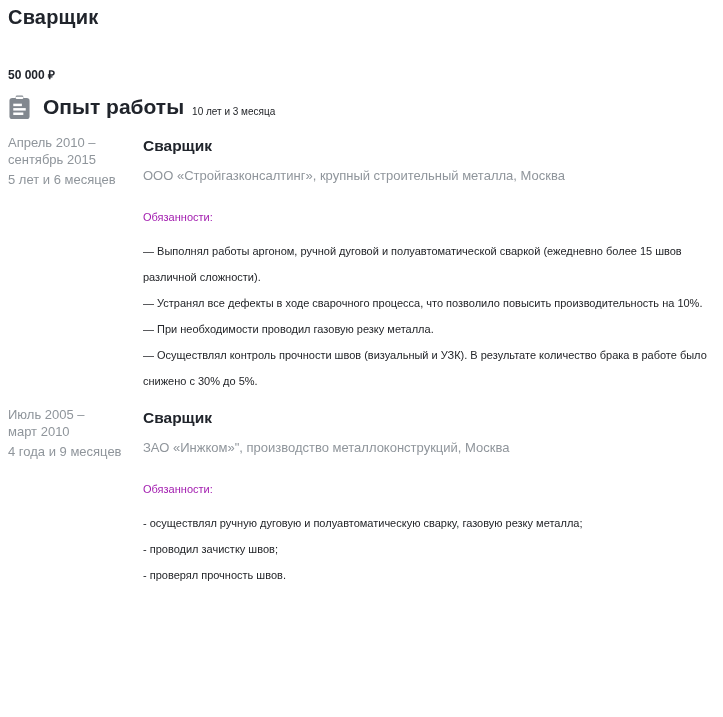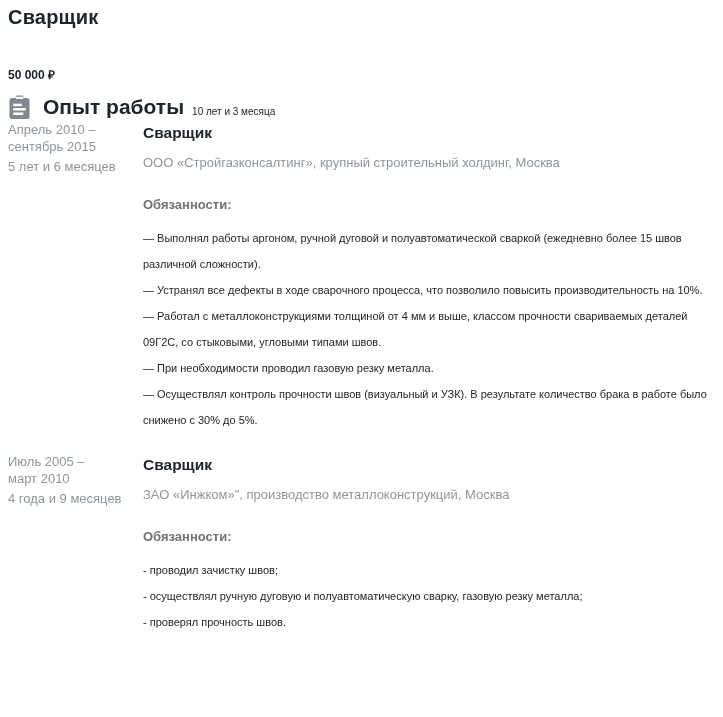--- a/index.html
+++ b/index.html
@@ -51,23 +51,23 @@
     margin-left: 8px;
     font-size: 10px;
     font-weight: 400;
     color: #232529;
     align-self: flex-end;
     padding-bottom: 3px;
   }
 
   .job {
     display: flex;
-    margin-top: 1px;
+    margin-top: 14px;
   }
-  .job + .job { margin-top: 20px; justify-content: center; }
+  .job + .job { margin-top: 12px; justify-content: center; }
 
   .job-left {
     width: 135px;
     flex: none;
     padding-right: 10px;
     color: #8f959b;
     font-size: 13px;
     line-height: 17px;
   }
   .job-period { white-space: pre-line; }
@@ -85,23 +85,23 @@
     line-height: 19px;
   }
   .job-company {
     margin-top: 13px;
     font-size: 13px;
     color: #8f959b;
     line-height: 16px;
   }
   .duties-label {
     margin-top: 24px;
-    font-size: 13px;
-    font-weight: 700;
-    color: #737373;
+    font-size: 11px;
+    font-weight: 400;
+    color: #a21caf;
     line-height: 19px;
   }
   .duties {
     margin-top: 11px;
     font-size: 11px;
     line-height: 26px;
     color: #232529;
   }
   .duty { }
 </style>
@@ -130,44 +130,43 @@
   </div>
 
   <div class="job">
     <div class="job-left">
       <div class="job-period">Апрель 2010 –
 сентябрь 2015</div>
       <div class="job-duration">5 лет и 6 месяцев</div>
     </div>
     <div class="job-right">
       <h3 class="job-position">Сварщик</h3>
-      <div class="job-company">ООО «Стройгазконсалтинг», крупный строительный холдинг, Москва</div>
+      <div class="job-company">ООО «Стройгазконсалтинг», крупный строительный металла, Москва</div>
       <div class="duties-label">Обязанности:</div>
       <div class="duties">
         <div class="duty">— Выполнял работы аргоном, ручной дуговой и полуавтоматической сваркой (ежедневно более 15 швов различной сложности).</div>
         <div class="duty">— Устранял все дефекты в ходе сварочного процесса, что позволило повысить производительность на 10%.</div>
-        <div class="duty">— Работал с металлоконструкциями толщиной от 4 мм и выше, классом прочности свариваемых деталей 09Г2С, со стыковыми, угловыми типами швов.</div>
         <div class="duty">— При необходимости проводил газовую резку металла.</div>
         <div class="duty">— Осуществлял контроль прочности швов (визуальный и УЗК). В результате количество брака в работе было снижено с 30% до 5%.</div>
       </div>
     </div>
   </div>
 
   <div class="job">
     <div class="job-left">
       <div class="job-period">Июль 2005 –
 март 2010</div>
       <div class="job-duration">4 года и 9 месяцев</div>
     </div>
     <div class="job-right">
       <h3 class="job-position">Сварщик</h3>
       <div class="job-company">ЗАО «Инжком»", производство металлоконструкций, Москва</div>
       <div class="duties-label">Обязанности:</div>
       <div class="duties">
+        <div class="duty">- осуществлял ручную дуговую и полуавтоматическую сварку, газовую резку металла;</div>
         <div class="duty">- проводил зачистку швов;</div>
-        <div class="duty">- осуществлял ручную дуговую и полуавтоматическую сварку, газовую резку металла;</div>
         <div class="duty">- проверял прочность швов.</div>
       </div>
 
     </div>
   </div>
 
 </div>
 
 </body></html>

